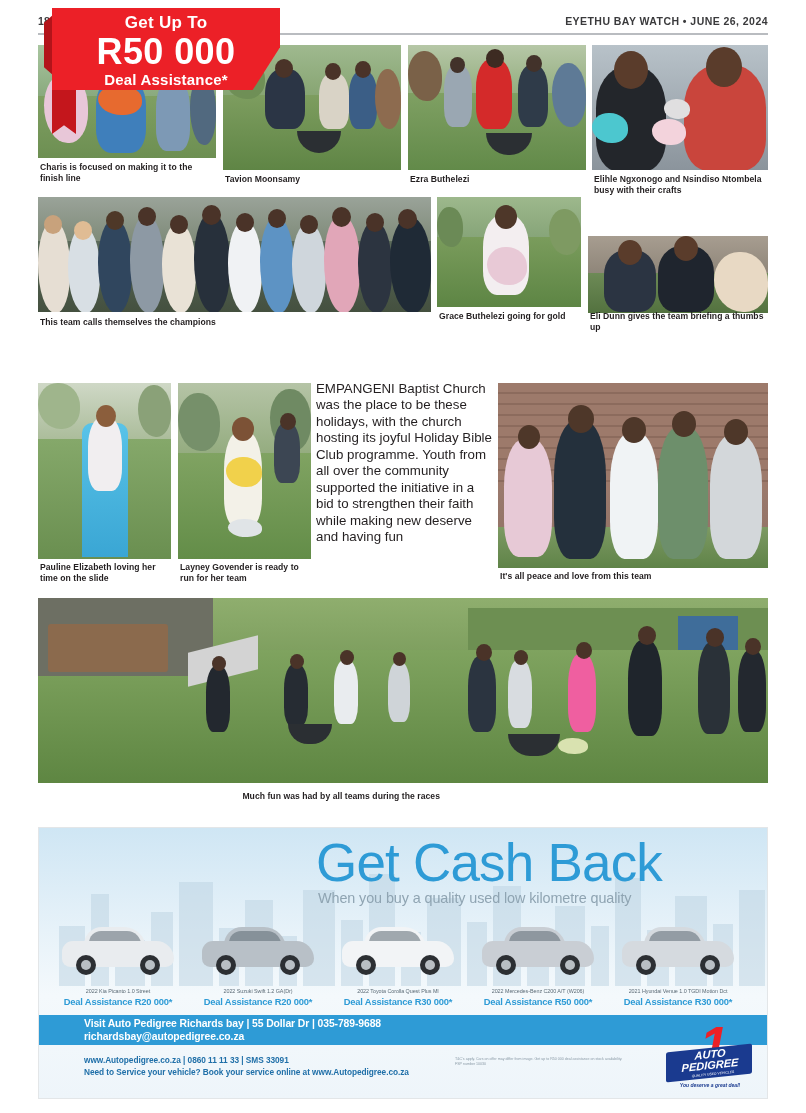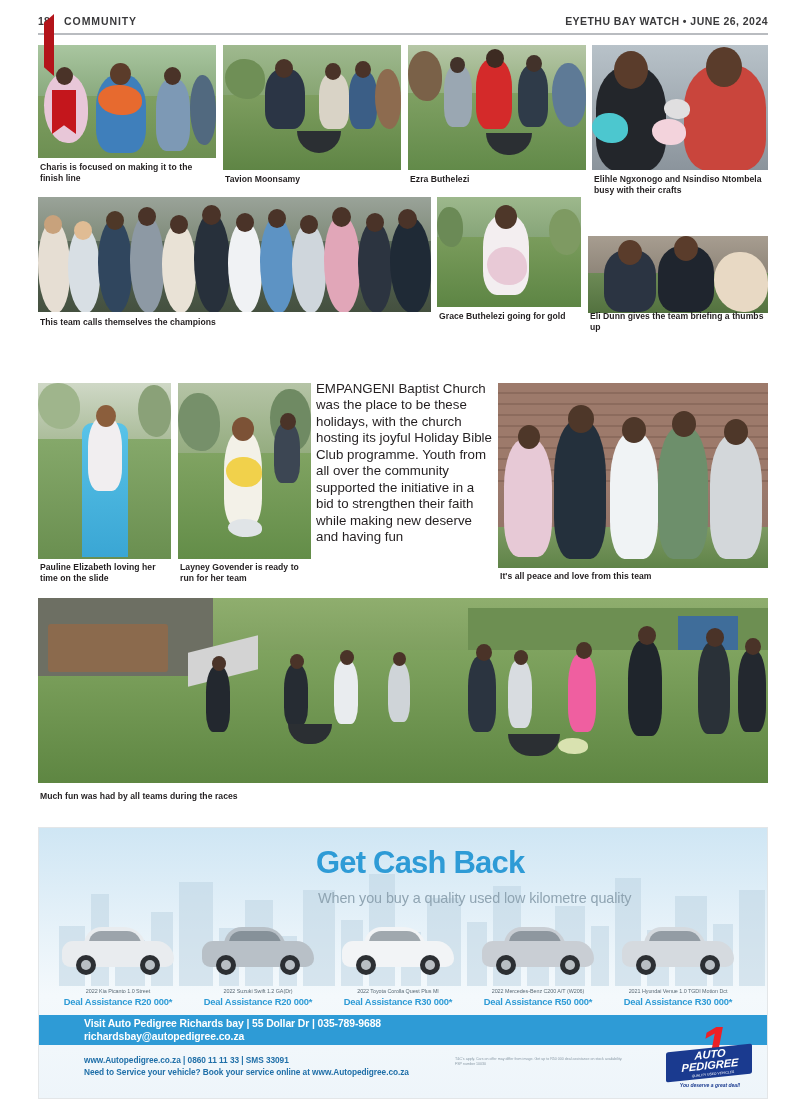--- a/index.html
+++ b/index.html
@@ -146,23 +146,23 @@
     width: 10px; height: 62px;
     background: #b3141a;
     clip-path: polygon(100% 0, 100% 100%, 0 86%, 0 14%);
   }
   .rib-l1 { font-size: 17px; font-weight: bold; letter-spacing: 0.3px; margin-top: 5px; }
   .rib-l2 { font-size: 36px; font-weight: bold; letter-spacing: 0.4px; line-height: 36px; margin-top: 1px; }
   .rib-l3 { font-size: 15px; font-weight: bold; letter-spacing: 0.2px; margin-top: 1px; }
   .ad-head {
     position: absolute;
     left: 316px; top: 841px;
-    font-size: 31px;
+    font-size: 53px;
     line-height: 44px;
-    font-weight: bold;
+    font-weight: normal;
     letter-spacing: -0.8px;
     color: #2e9bd6;
   }
   .ad-sub {
     position: absolute;
     left: 318px; top: 890px;
     font-size: 14.4px;
     letter-spacing: -0.1px;
     color: #8fa4b2;
   }
@@ -451,21 +451,21 @@
     <div class="person" style="left:590px; top:42px; width:34px; height:96px; background:#1f252c;"></div>
     <div class="head" style="left:600px; top:28px; width:18px; height:19px; background:#4a3328;"></div>
     <div class="person" style="left:660px; top:44px; width:32px; height:92px; background:#2a3138;"></div>
     <div class="head" style="left:668px; top:30px; width:18px; height:19px; background:#4a3328;"></div>
     <div class="person" style="left:700px; top:52px; width:28px; height:82px; background:#23282f;"></div>
     <div class="head" style="left:707px; top:40px; width:16px; height:17px; background:#4a3328;"></div>
     <div style="position:absolute; left:250px; top:126px; width:44px; height:20px; border-radius:0 0 22px 22px; background:#2b2f33;"></div>
     <div style="position:absolute; left:470px; top:136px; width:52px; height:22px; border-radius:0 0 26px 26px; background:#2b2f33;"></div>
     <div class="blob" style="left:520px; top:140px; width:30px; height:16px; background:#d9e2b0;"></div>
   </div>
-  <div class="caption" style="left:40px; top:791px; width:400px;">Much fun was had by all teams during the races</div>
+  <div class="caption" style="left:40px; top:791px; width:400px;text-align:right;">Much fun was had by all teams during the races</div>
 
   <div class="ad">
     <div class="ad-city">
       <div class="bld" style="left:20px;  width:26px; height:60px;"></div>
       <div class="bld" style="left:52px;  width:18px; height:92px;"></div>
       <div class="bld" style="left:76px;  width:30px; height:46px;"></div>
       <div class="bld" style="left:112px; width:22px; height:74px;"></div>
       <div class="bld" style="left:140px; width:34px; height:104px;"></div>
       <div class="bld" style="left:180px; width:20px; height:58px;"></div>
       <div class="bld" style="left:206px; width:28px; height:86px;"></div>
@@ -483,20 +483,25 @@
       <div class="bld" style="left:576px; width:26px; height:108px;"></div>
       <div class="bld" style="left:608px; width:22px; height:56px;"></div>
       <div class="bld" style="left:636px; width:32px; height:90px;"></div>
       <div class="bld" style="left:674px; width:20px; height:62px;"></div>
       <div class="bld" style="left:700px; width:26px; height:96px;"></div>
     </div>
   </div>
 
   <div class="ad-ribbon-fold"></div>
   <div class="ad-ribbon-tail"></div>
+  <div class="ad-ribbon">
+    <div class="rib-l1">Get Up To</div>
+    <div class="rib-l2">R50 000</div>
+    <div class="rib-l3">Deal Assistance*</div>
+  </div>
 
   <div class="ad-head">Get Cash Back</div>
   <div class="ad-sub">When you buy a quality used low kilometre quality</div>
 
   <div class="car" style="left:58px; top:925px;">
     <div class="car-roof" style="background:#e9ecef;"></div>
       <div class="car-win"></div>
     <div class="car-body" style="background:#e9ecef;"></div>
     <div class="wheel" style="left:18px;">
         <i></i>

